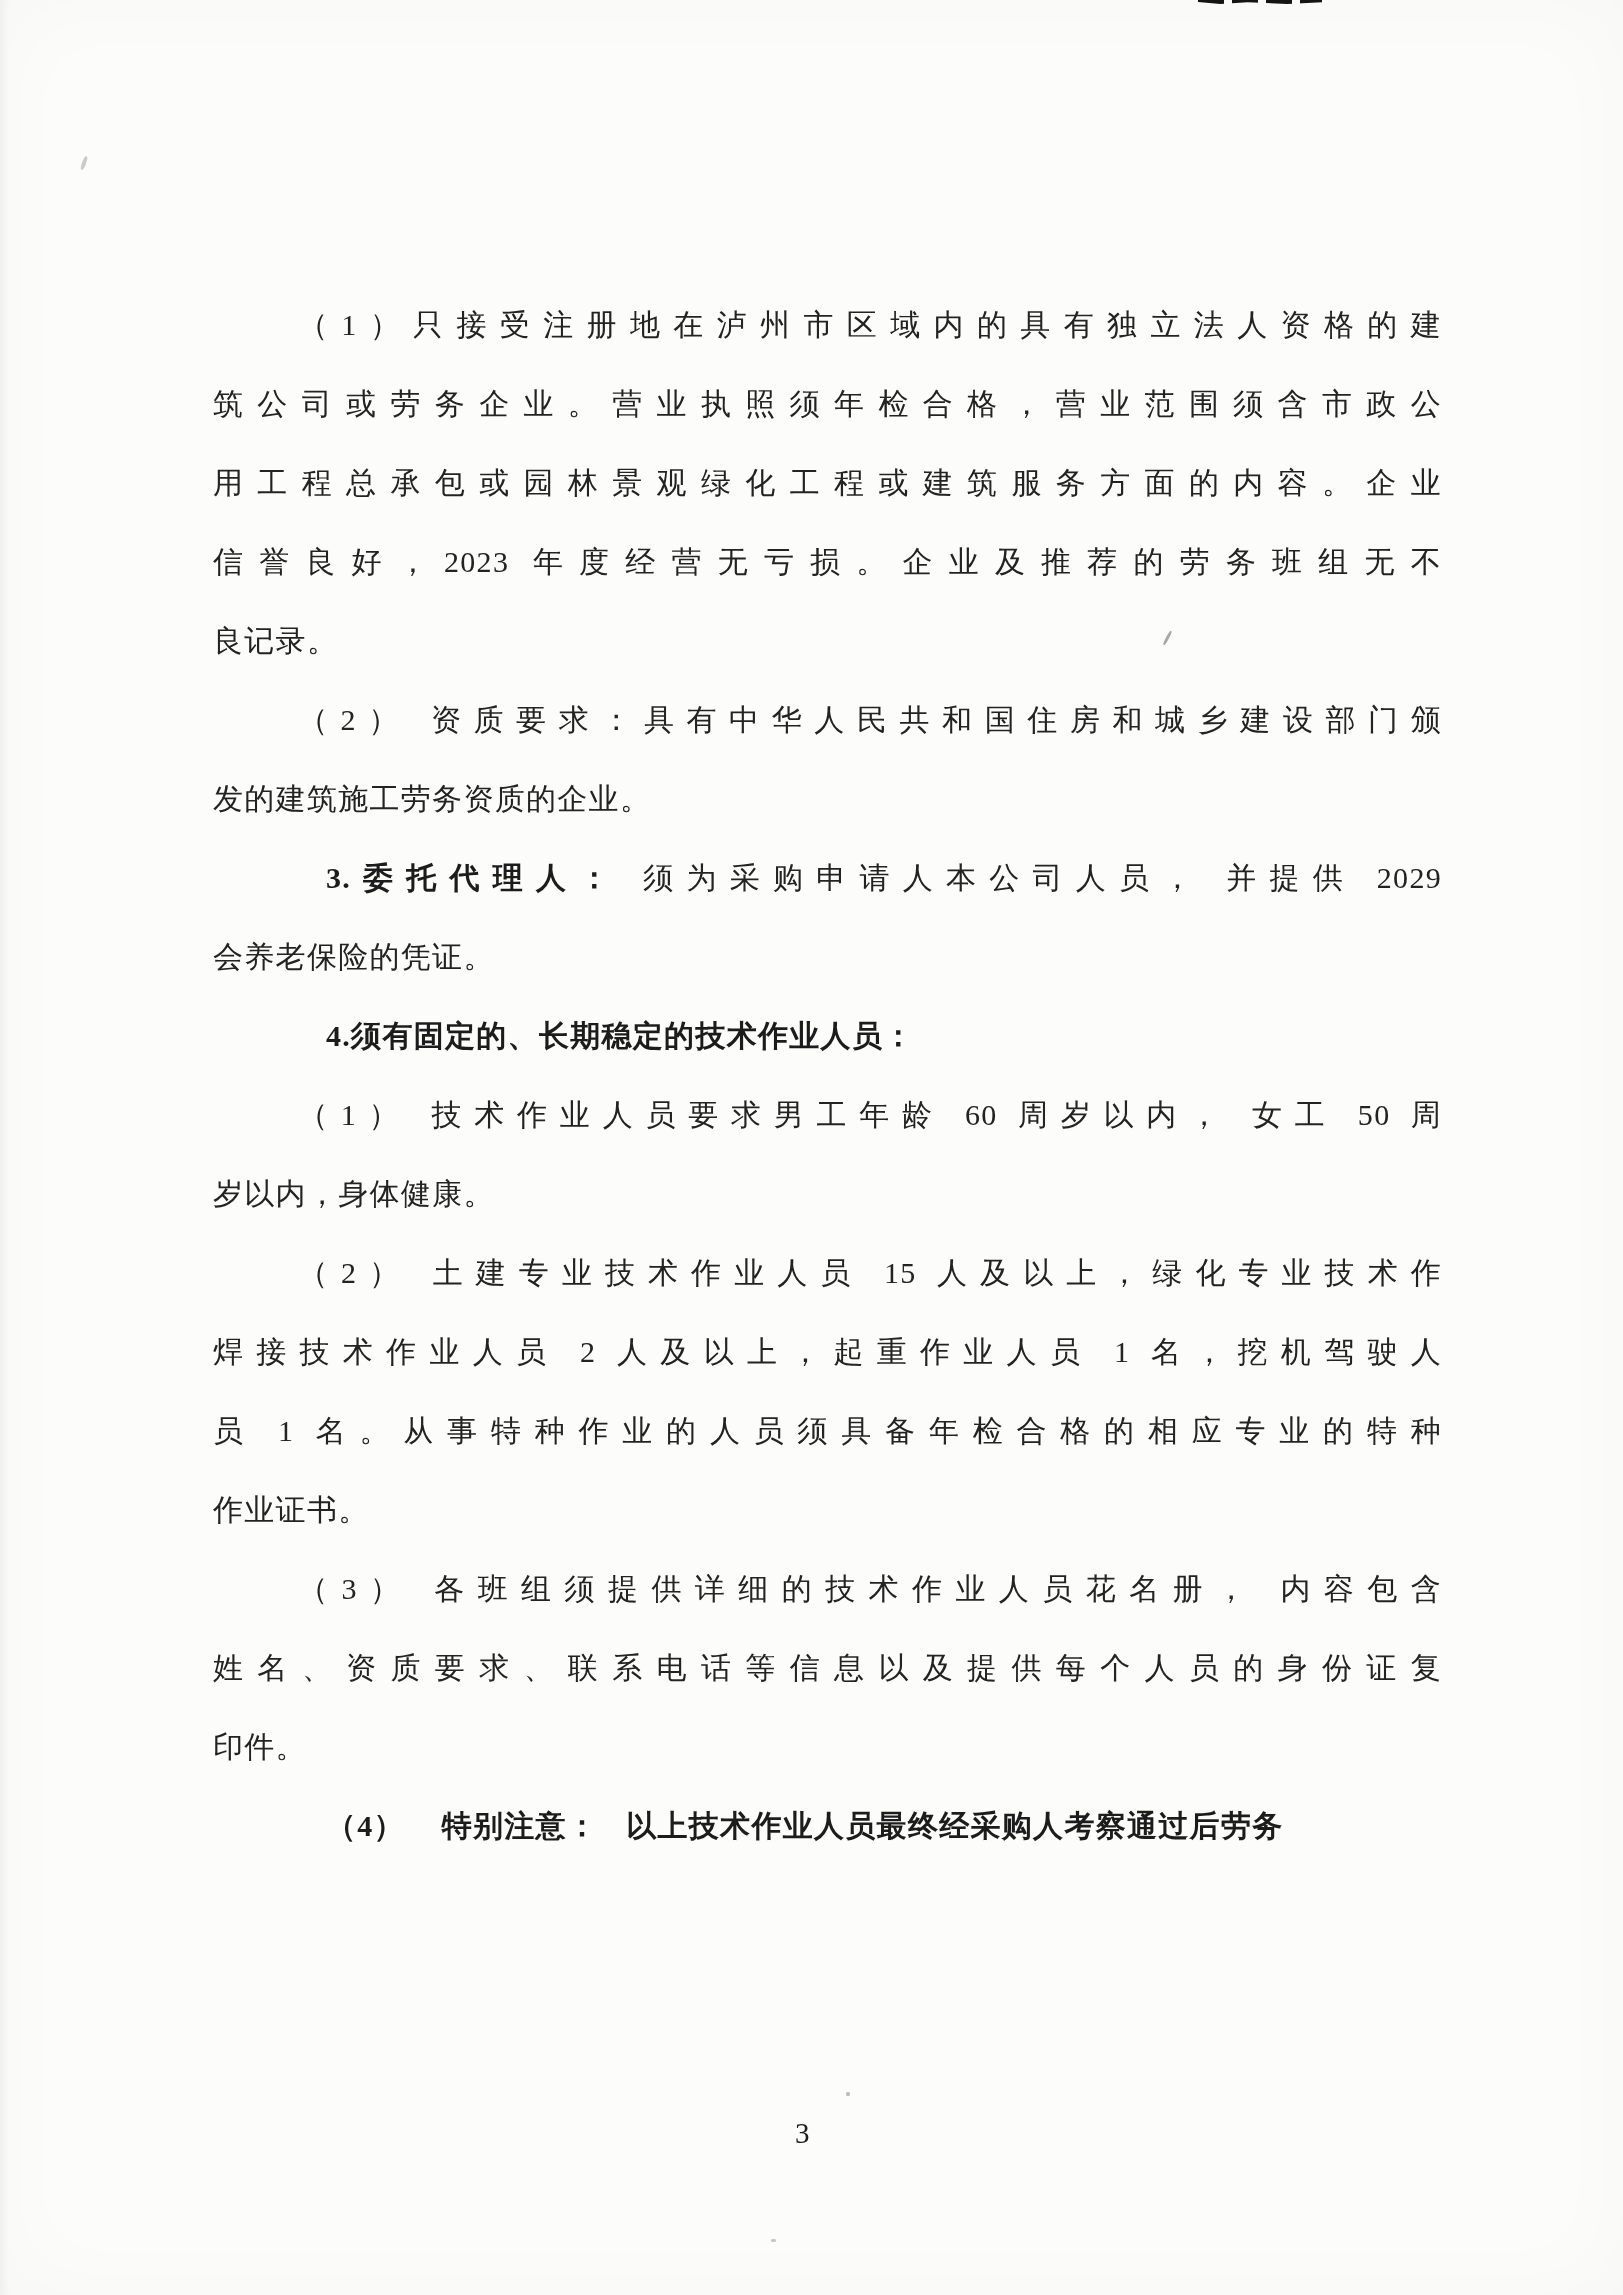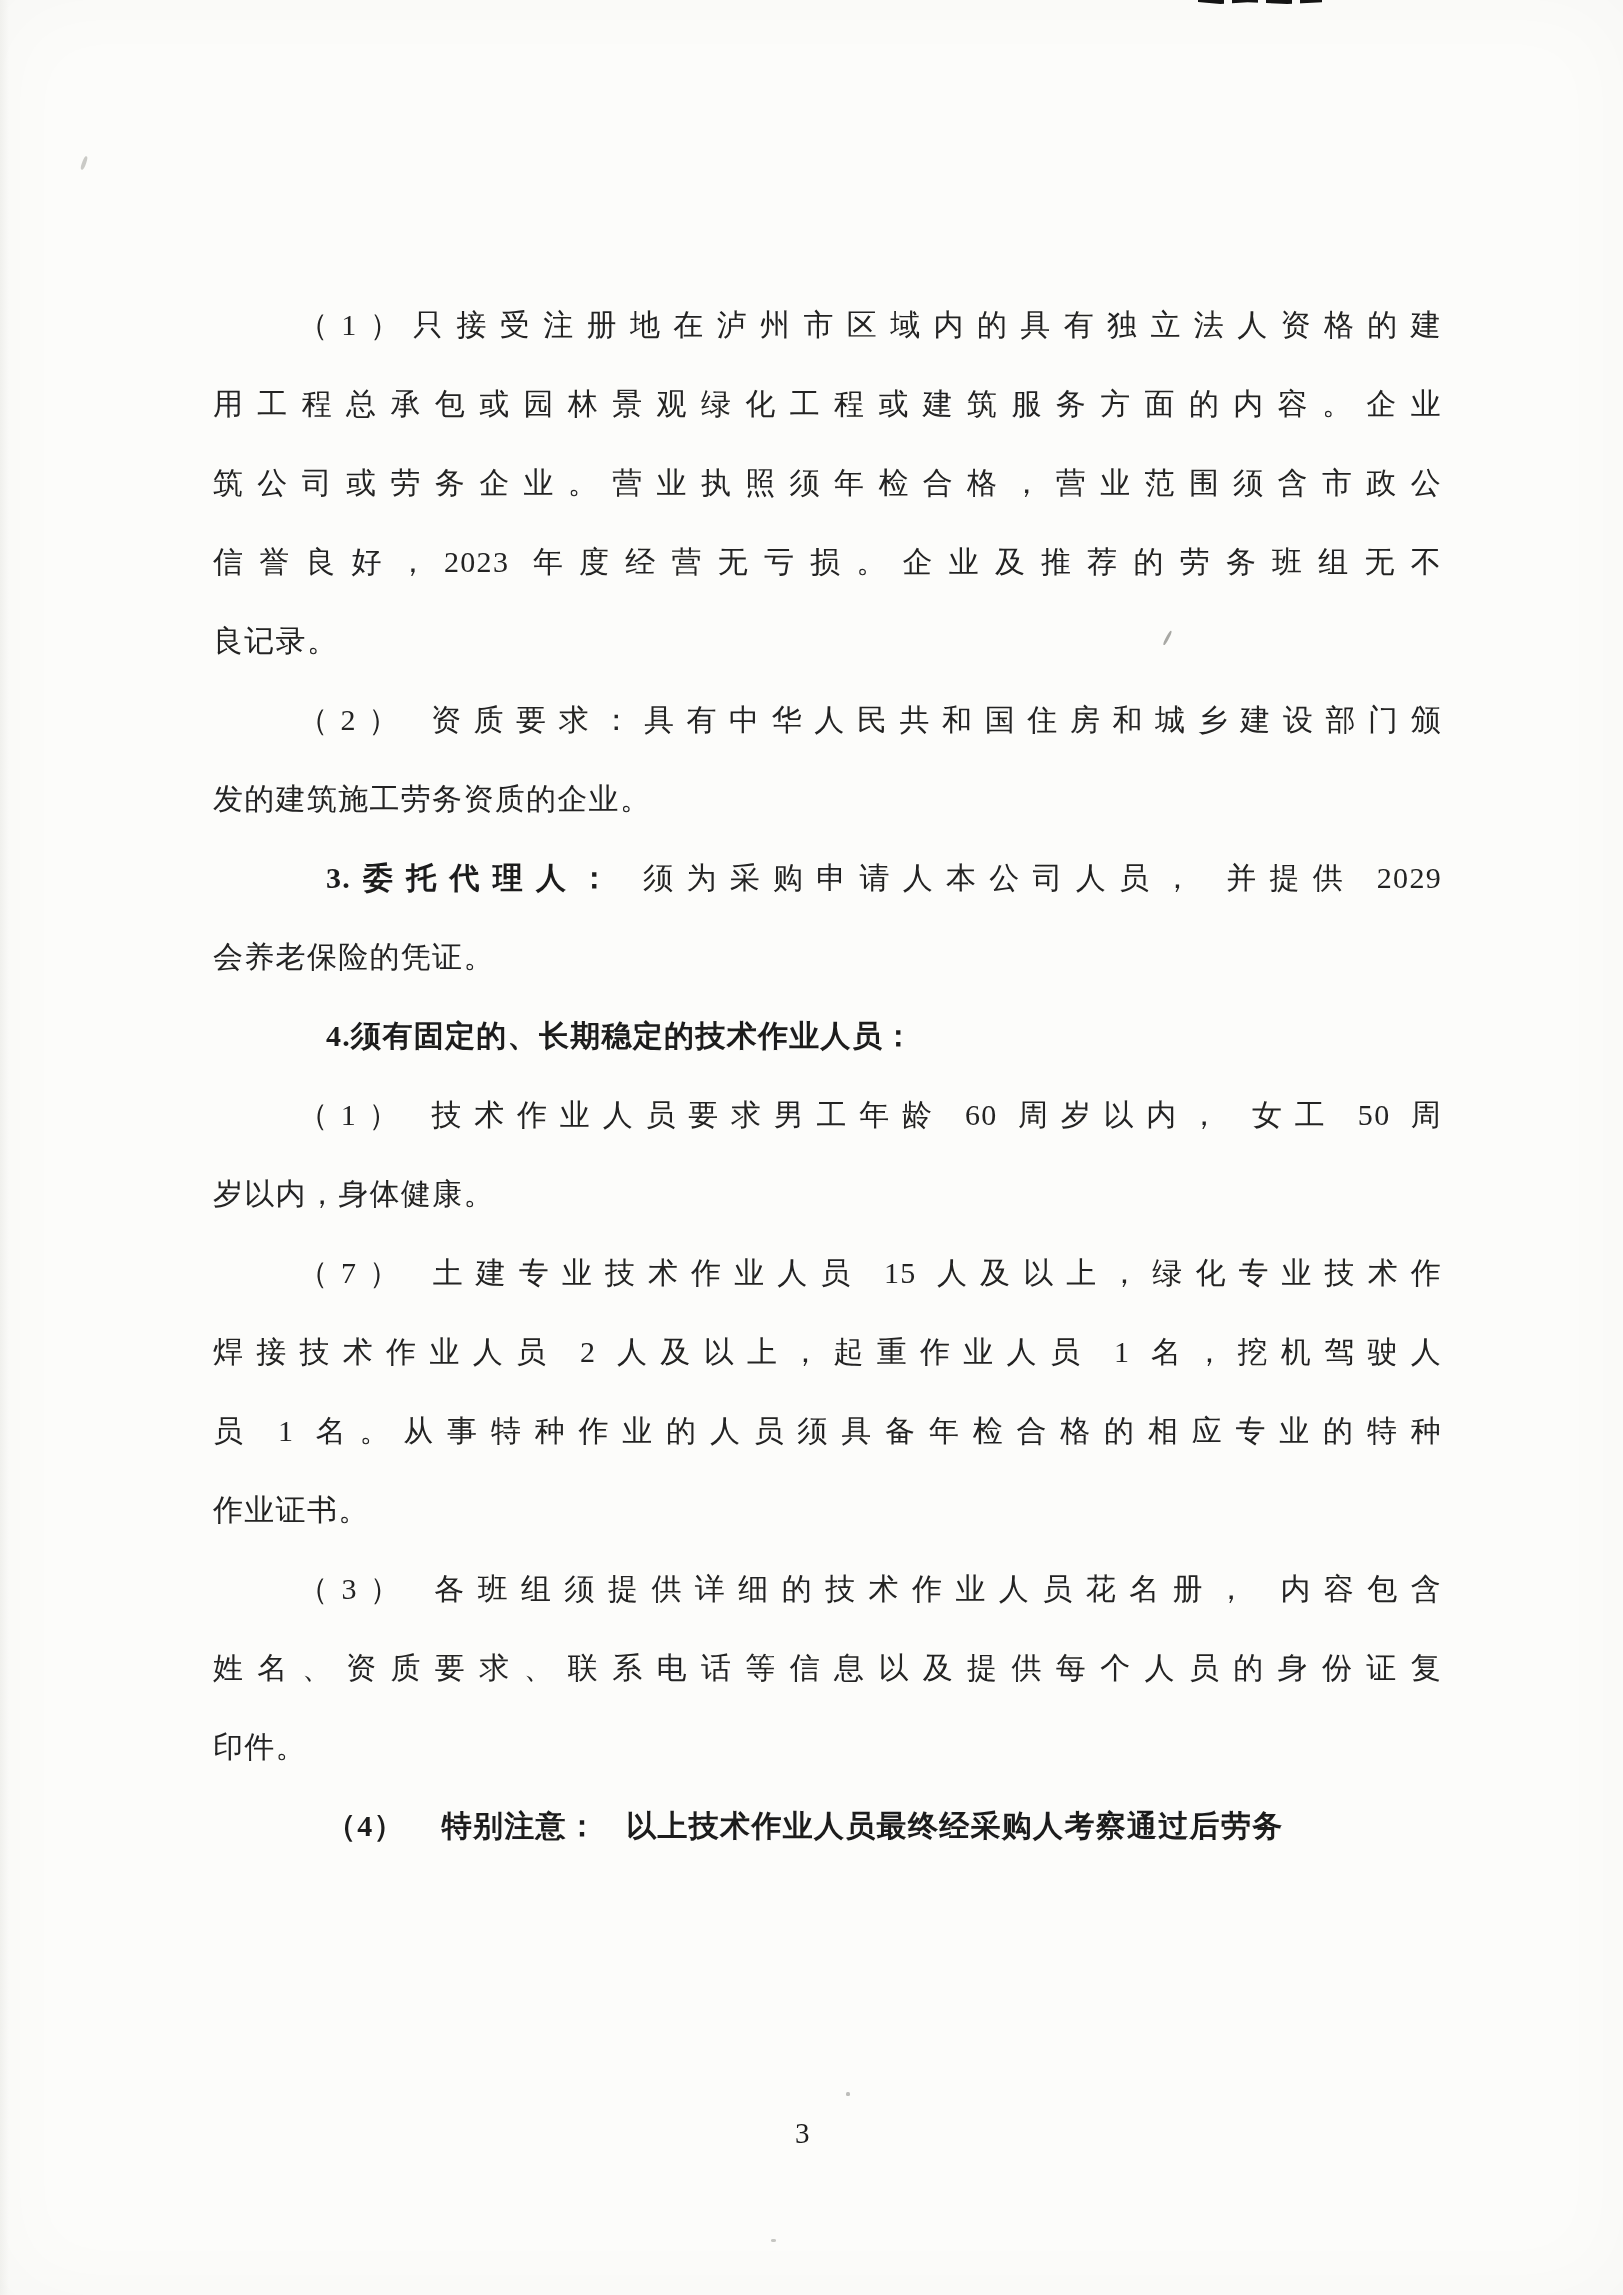--- a/index.html
+++ b/index.html
@@ -67,32 +67,32 @@
 </style>
 </head>
 <body>
 
 <div class="page">
 
   <div class="left-shade"></div>
 
   <div class="text-block">
       <div class="line just ind"><span>（1）只接受注册地在泸州市区域内的具有独立法人资格的建</span></div>
+      <div class="line just"><span>筑公司或劳务企业。营业执照须年检合格，营业范围须含市政公</span></div>
       <div class="line just"><span>用工程总承包或园林景观绿化工程或建筑服务方面的内容。企业</span></div>
-      <div class="line just"><span>筑公司或劳务企业。营业执照须年检合格，营业范围须含市政公</span></div>
       <div class="line just"><span>信誉良好，2023 年度经营无亏损。企业及推荐的劳务班组无不</span></div>
       <div class="line"><span>良记录。</span></div>
       <div class="line just ind"><span>（2） 资质要求：具有中华人民共和国住房和城乡建设部门颁</span></div>
       <div class="line"><span>发的建筑施工劳务资质的企业。</span></div>
       <div class="line just ind"><span class="b">3.委托代理人：</span><span> 须为采购申请人本公司人员， 并提供 2029</span></div>
       <div class="line"><span>会养老保险的凭证。</span></div>
       <div class="line ind"><span class="b">4.须有固定的、长期稳定的技术作业人员：</span></div>
       <div class="line just ind"><span>（1） 技术作业人员要求男工年龄 60 周岁以内， 女工 50 周</span></div>
       <div class="line"><span>岁以内，身体健康。</span></div>
-      <div class="line just ind"><span>（7） 土建专业技术作业人员 15 人及以上，绿化专业技术作</span></div>
+      <div class="line just ind"><span>（2） 土建专业技术作业人员 15 人及以上，绿化专业技术作</span></div>
       <div class="line just"><span>焊接技术作业人员 2 人及以上，起重作业人员 1 名，挖机驾驶人</span></div>
       <div class="line just"><span>员 1 名。从事特种作业的人员须具备年检合格的相应专业的特种</span></div>
       <div class="line"><span>作业证书。</span></div>
       <div class="line just ind"><span>（3） 各班组须提供详细的技术作业人员花名册， 内容包含</span></div>
       <div class="line just"><span>姓名、资质要求、联系电话等信息以及提供每个人员的身份证复</span></div>
       <div class="line"><span>印件。</span></div>
       <div class="line ind"><span class="b">（4） </span><span class="b">特别注意：</span><span class="b">以上技术作业人员最终经采购人考察通过后劳务</span></div>
     </div>
 
   <div class="page-number">3</div>

